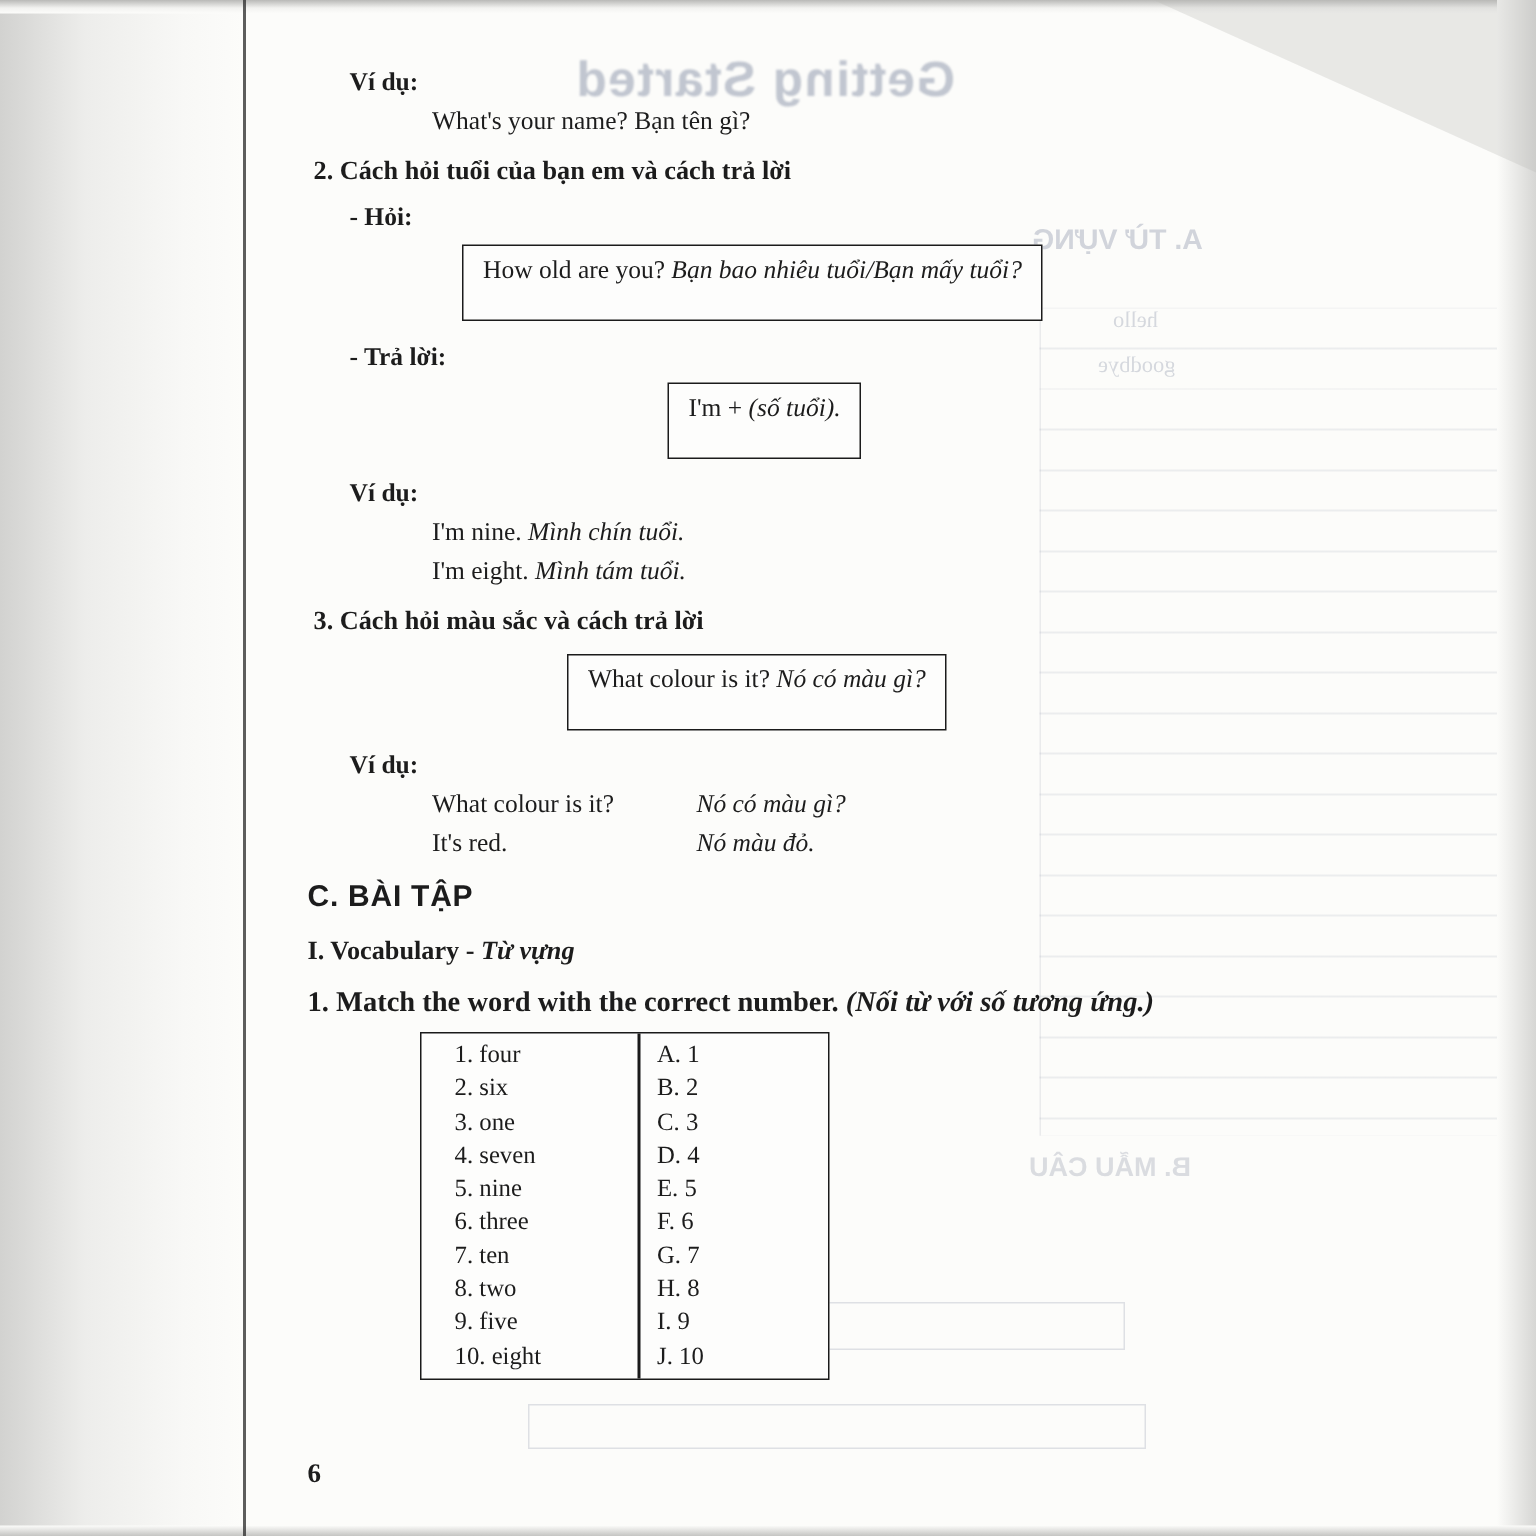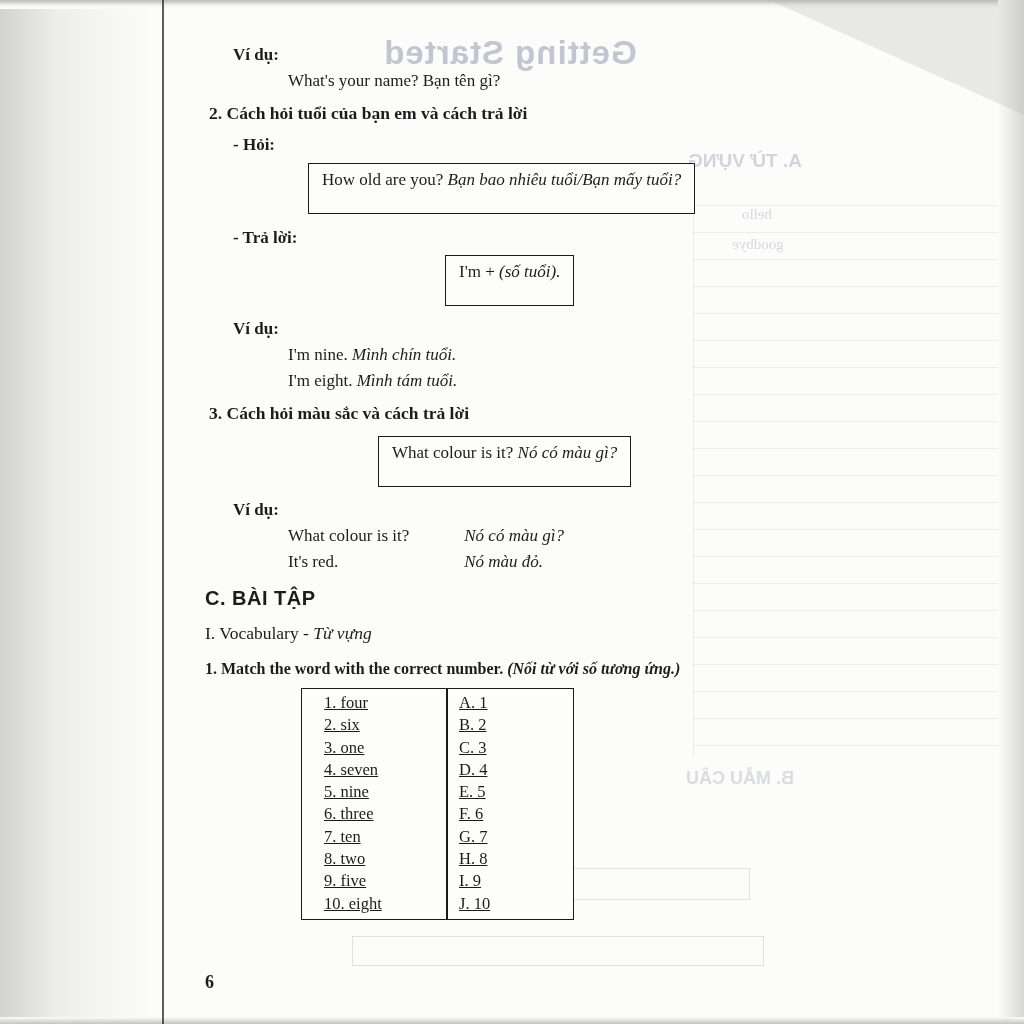--- a/index.html
+++ b/index.html
@@ -59,24 +59,24 @@
     display:inline-block; border:1.6px solid #1b1b1b; background:#fdfdfc;
     padding:3px 13px 20px 13px; line-height:26px; white-space:nowrap;
   }
   .bw1 { margin-left:103px; } .bw2 { margin-left:240px; }
   .bw3 { margin-left:173px; } .bw4 { margin-left:213px; }
 
   .ex-row .c1 { display:inline-block; width:172px; }
 
   .hC { font-family:"Liberation Sans","DejaVu Sans",sans-serif; font-weight:bold;
         font-size:20px; letter-spacing:.5px; margin-left:0; }
-  .hV { font-weight:normal; font-size:17.5px; }
-  .hM { font-weight:bold; font-size:16px; }
-
-  .tablewrap { margin-left:96px;text-decoration:underline; }
+  .hV { font-weight:bold; font-size:17.5px; }
+  .hM { font-weight:bold; font-size:19px; }
+
+  .tablewrap { margin-left:75px; }
   .match-table {
     position:relative; display:grid; grid-template-columns:144px 127px;
     grid-auto-rows:22.3px; border:1.7px solid #1a1a1a; width:271px;
     padding:3px 0 4px 0; background:#fdfdfc;
     font-size:16.5px; line-height:22.3px;
   }
   .match-table::after { content:""; position:absolute; left:144px; top:0; bottom:0;
     width:1.5px; background:#1a1a1a; }
   .cell.l { padding-left:22px; }
   .cell.r { padding-left:13px; }

